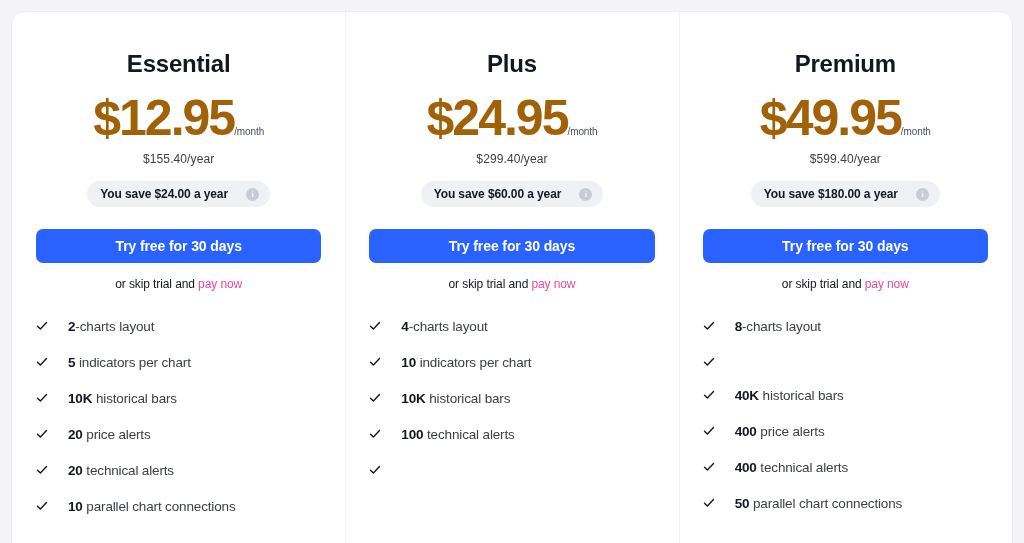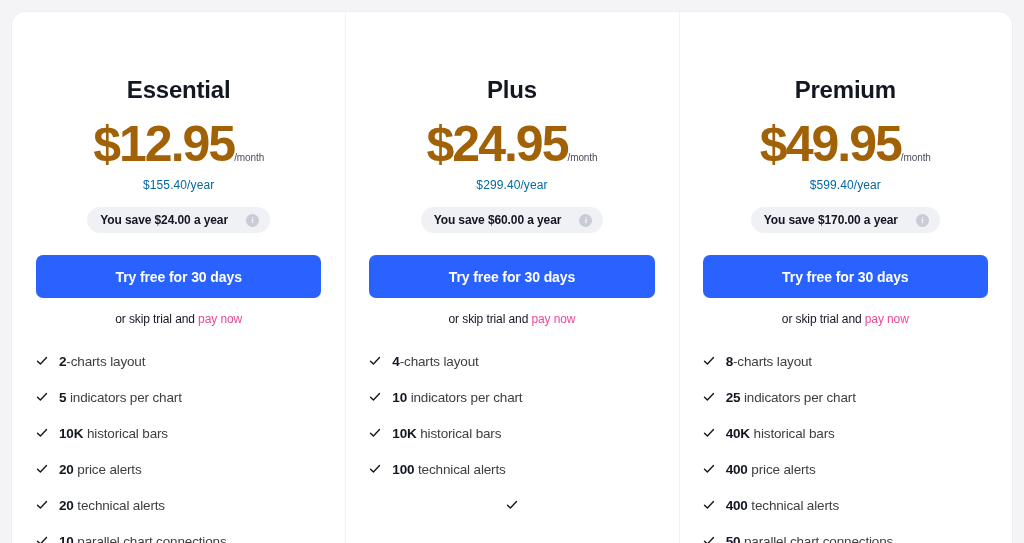--- a/index.html
+++ b/index.html
@@ -44,21 +44,21 @@
     width: 1px;
     background: #f0f1f4;
   }
 
   .plan-name {
     text-align: center;
     font-size: 24px;
     font-weight: bold;
     color: #131722;
     letter-spacing: -0.2px;
-    margin-top: 65px;
+    margin-top: 39px;
     line-height: 1.1;
   }
 
   .price-row {
     margin-top: 16px;
     text-align: center;
     white-space: nowrap;
   }
 
   .price-main {
@@ -72,21 +72,21 @@
   .price-period {
     font-size: 10px;
     color: #4a4f5c;
     letter-spacing: -0.1px;
   }
 
   .price-annual {
     margin-top: 9px;
     text-align: center;
     font-size: 12px;
-    color: #0369a1;
+    color: #404040;
     letter-spacing: 0.1px;
   }
 
   .savings-wrap {
     margin-top: 15px;
     display: flex;
     justify-content: center;
   }
 
   .savings-badge {
@@ -119,21 +119,21 @@
   }
 
   .cta-button {
     display: block;
     width: 100%;
     margin-top: 22px;
     background: #2962ff;
     color: #ffffff;
     border: none;
     border-radius: 7px;
-    height: 43px;
+    height: 34px;
     font-size: 14px;
     font-weight: bold;
     font-family: "Liberation Sans", sans-serif;
     cursor: pointer;
     letter-spacing: -0.1px;
   }
 
   .skip-line {
     margin-top: 14px;
     text-align: center;
@@ -149,24 +149,23 @@
   }
 
   .feature-list {
     margin-top: 26px;
     list-style: none;
   }
 
   .feature-item {
     display: flex;
     align-items: flex-start;
-    gap: 11px;
+    gap: 20px;
     padding-bottom: 18px;
     position: relative;
-    justify-content: center;
   }
 
   .check-icon {
     flex: 0 0 auto;
     width: 12px;
     height: 12px;
     margin-top: 3px;
     color: #131722;
   }
 
@@ -361,21 +360,21 @@
   </div>
 
   <div class="plan-column">
     <div class="plan-name">Premium</div>
     <div class="price-row">
       <span class="price-main">$49.95</span><span class="price-period">/month</span>
     </div>
     <div class="price-annual">$599.40/year</div>
     <div class="savings-wrap">
       <span class="savings-badge">
-        <span>You save $170.00 a year</span>
+        <span>You save $180.00 a year</span>
         <span class="info-icon">i</span>
       </span>
     </div>
     <button class="cta-button">Try free for 30 days</button>
     <div class="skip-line"><span>or skip trial and </span><a class="pay-now-link">pay now</a></div>
     <ul class="feature-list">
       <li class="feature-item">
         <span class="check-icon">
             <svg width="12" height="12" viewBox="0 0 12 12">
               <path d="M1.5 6.2 L4.4 9 L10.5 2.6" fill="none" stroke="currentColor" stroke-width="1.4" stroke-linecap="round" stroke-linejoin="round"></path>
@@ -385,24 +384,20 @@
           <span class="feature-text"><b class="feature-value">8</b><span>-charts layout</span></span>
           <span class="feature-track"><span class="feature-fill" style="width: 67%;"></span></span>
         </span>
       </li>
       <li class="feature-item">
         <span class="check-icon">
             <svg width="12" height="12" viewBox="0 0 12 12">
               <path d="M1.5 6.2 L4.4 9 L10.5 2.6" fill="none" stroke="currentColor" stroke-width="1.4" stroke-linecap="round" stroke-linejoin="round"></path>
             </svg>
           </span>
-        <span class="feature-body">
-          <span class="feature-text"><b class="feature-value">25</b><span> indicators per chart</span></span>
-          <span class="feature-track"><span class="feature-fill" style="width: 67%;"></span></span>
-        </span>
       </li>
       <li class="feature-item">
         <span class="check-icon">
             <svg width="12" height="12" viewBox="0 0 12 12">
               <path d="M1.5 6.2 L4.4 9 L10.5 2.6" fill="none" stroke="currentColor" stroke-width="1.4" stroke-linecap="round" stroke-linejoin="round"></path>
             </svg>
           </span>
         <span class="feature-body">
           <span class="feature-text"><b class="feature-value">40K</b><span> historical bars</span></span>
           <span class="feature-track"><span class="feature-fill" style="width: 67%;"></span></span>

